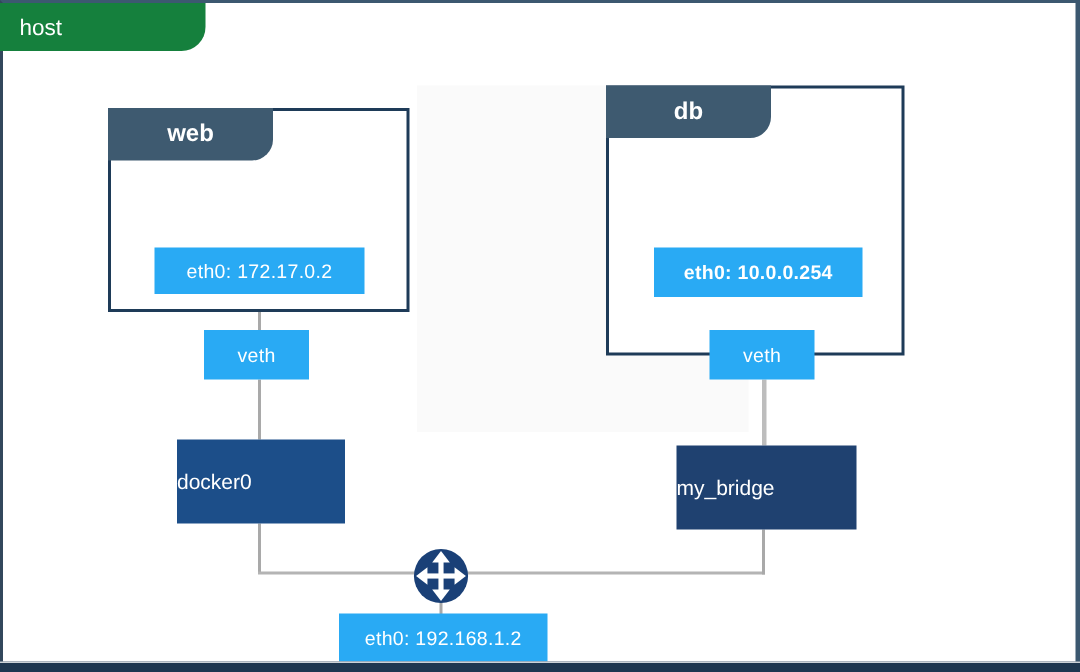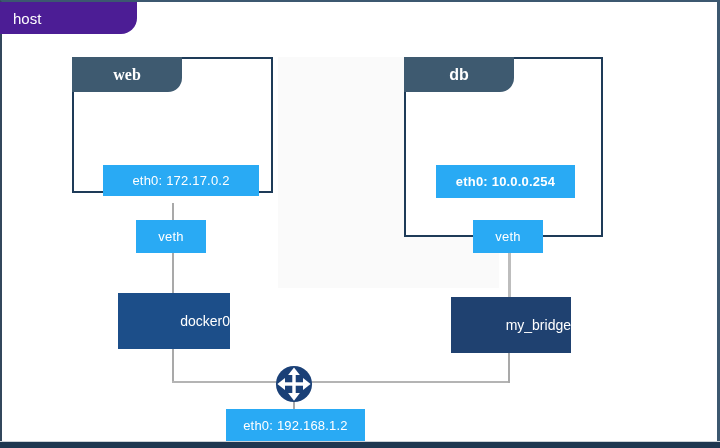--- a/index.html
+++ b/index.html
@@ -22,68 +22,68 @@
   }
   .host-bottom-bar {
     position: absolute; left: 0; right: 0; bottom: 0;
     height: 6px; background: #1e3750;
     border-top: 1px solid #ccd2d7;
   }
 
   .host-tab {
     position: absolute; left: 0; top: 2px;
     width: 137px; height: 32px;
-    background: #4c1d95;
+    background: #15803d;
     border-bottom-right-radius: 16px;
     color: #ffffff; font-size: 15px;
     display: flex; align-items: center;
     padding-left: 13px; box-sizing: border-box;
   }
 
   .faint-band {
     position: absolute; left: 278px; top: 57px;
     width: 221px; height: 231px;
     background: #fafafa;
   }
 
   .cbox {
     position: absolute;
     background: #ffffff;
     border: 2px solid #1e3b58;
     box-sizing: border-box;
   }
-  .cbox-web { left: 72px; top: 57px; width: 201px; height: 136px; font-family: Liberation Serif, serif; }
+  .cbox-web { left: 72px; top: 72px; width: 201px; height: 136px; }
   .cbox-db  { left: 404px; top: 57px; width: 199px; height: 180px; }
 
   .cbox-tab {
     position: absolute; left: -2px; top: -2px;
     width: 110px; height: 35px;
     background: #3e5a70;
     border-bottom-right-radius: 14px;
     color: #ffffff; font-size: 16px; font-weight: 700;
     display: flex; align-items: center; justify-content: center;
   }
 
   .chip {
     position: absolute;
     background: #29aaf4;
     color: #ffffff; font-size: 13px;
     display: flex; align-items: center; justify-content: center;
     letter-spacing: 0.2px;
   }
-  .chip-web-eth { left: 103px; top: 165px; width: 156px; height: 31px; }
+  .chip-web-eth { left: 103px; top: 165px; width: 140px; height: 31px; }
   .chip-db-eth  { left: 436px; top: 165px; width: 139px; height: 33px; font-weight: bold; }
   .chip-veth-l  { left: 136px; top: 220px; width: 70px;  height: 33px; }
   .chip-veth-r  { left: 473px; top: 220px; width: 70px;  height: 33px; }
   .chip-host-eth{ left: 226px; top: 409px; width: 139px; height: 32px; }
 
   .bridge {
     position: absolute;
     color: #ffffff; font-size: 14px;
-    display: flex; align-items: center; justify-content: flex-end;
+    display: flex; align-items: center; justify-content: flex-start;
   }
   .bridge-docker0   { left: 118px; top: 293px; width: 112px; height: 56px; background: #1c4e89; }
   .bridge-my-bridge { left: 451px; top: 297px; width: 120px; height: 56px; background: #1f4170; }
 
   .line { position: absolute; background: #a9a9a9; }
   .ln-web-veth    { left: 172px; top: 203px; width: 2px; height: 17px; }
   .ln-veth-docker { left: 172px; top: 253px; width: 2px; height: 40px; }
   .ln-docker-down { left: 172px; top: 349px; width: 2px; height: 33px; }
   .ln-horizontal  { left: 172px; top: 381px; width: 338px; height: 2px; background: #b4b4b4; }
   .ln-bridge-down { left: 508px; top: 353px; width: 2px; height: 30px; }

